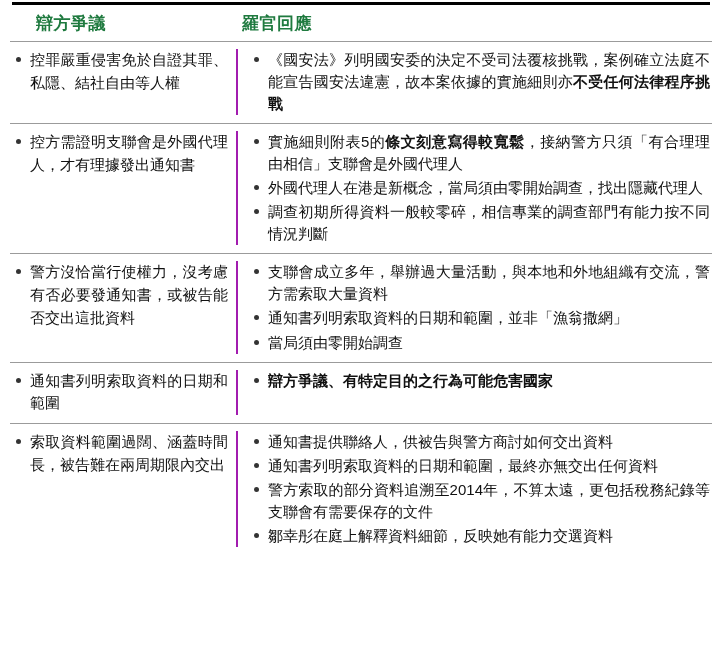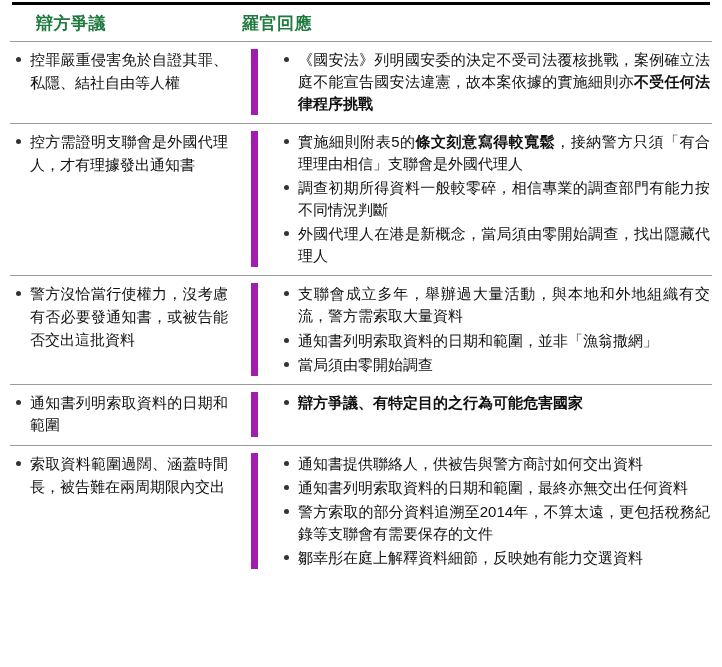--- a/index.html
+++ b/index.html
@@ -83,37 +83,36 @@
 
   
   .rows {
     border-top: 1px solid #9b9b9b;
   }
   .row {
     display: flex;
     border-bottom: 1px solid #9b9b9b;
     padding: 7px 2px 8px 4px;
     box-sizing: border-box;
-    gap: 15px;
   }
   .row:last-child {
     border-bottom: none;
   }
   .cell {
     box-sizing: border-box;
   }
   .cell.left {
     width: 222px;
     flex: 0 0 222px;
     padding-right: 8px;
   }
   .cell.right {
     flex: 1 1 auto;
-    padding-left: 24px;
-    border-left: 7px solid #a21caf;
+    padding-left: 14px;
+    border-left: 2px solid #a21caf;
   }
   .row .cell.left {
     border-right: none;
   }
 
   ul.bullets {
     list-style: none;
     margin: 0;
     padding: 0;
   }
@@ -172,22 +171,22 @@
       </div>
       <div class="row">
         <div class="cell left">
           <ul class="bullets">
             <li><span>控方需證明支聯會是外國代理人，才有理據發出通知書</span></li>
           </ul>
         </div>
         <div class="cell right">
           <ul class="bullets">
             <li><span>實施細則附表5的</span><span class="bold">條文刻意寫得較寬鬆</span><span>，接納警方只須「有合理理由相信」支聯會是外國代理人</span></li>
+            <li><span>外國代理人在港是新概念，當局須由零開始調查，找出隱藏代理人</span></li>
             <li><span>調查初期所得資料一般較零碎，相信專業的調查部門有能力按不同情況判斷</span></li>
-            <li><span>外國代理人在港是新概念，當局須由零開始調查，找出隱藏代理人</span></li>
           </ul>
         </div>
       </div>
       <div class="row">
         <div class="cell left">
           <ul class="bullets">
             <li><span>警方沒恰當行使權力，沒考慮有否必要發通知書，或被告能否交出這批資料</span></li>
           </ul>
         </div>
         <div class="cell right">

